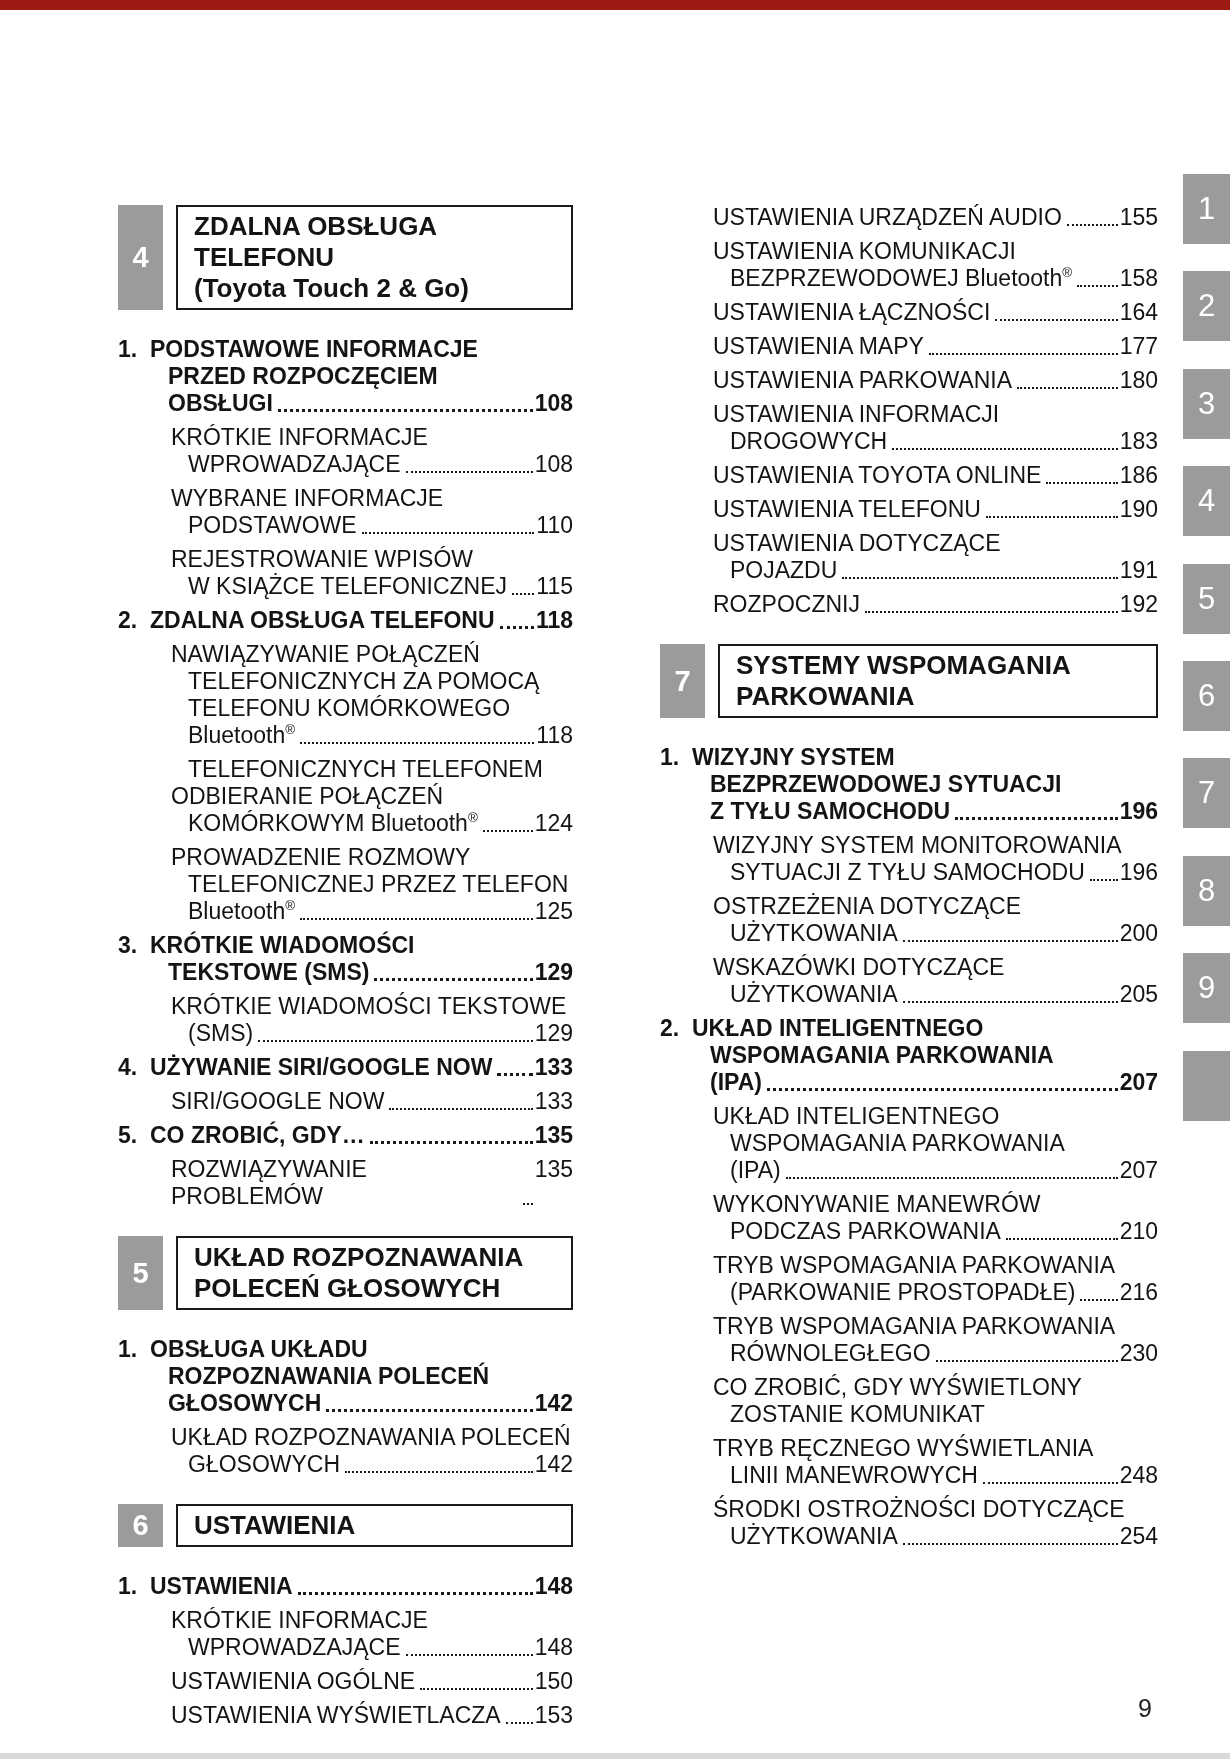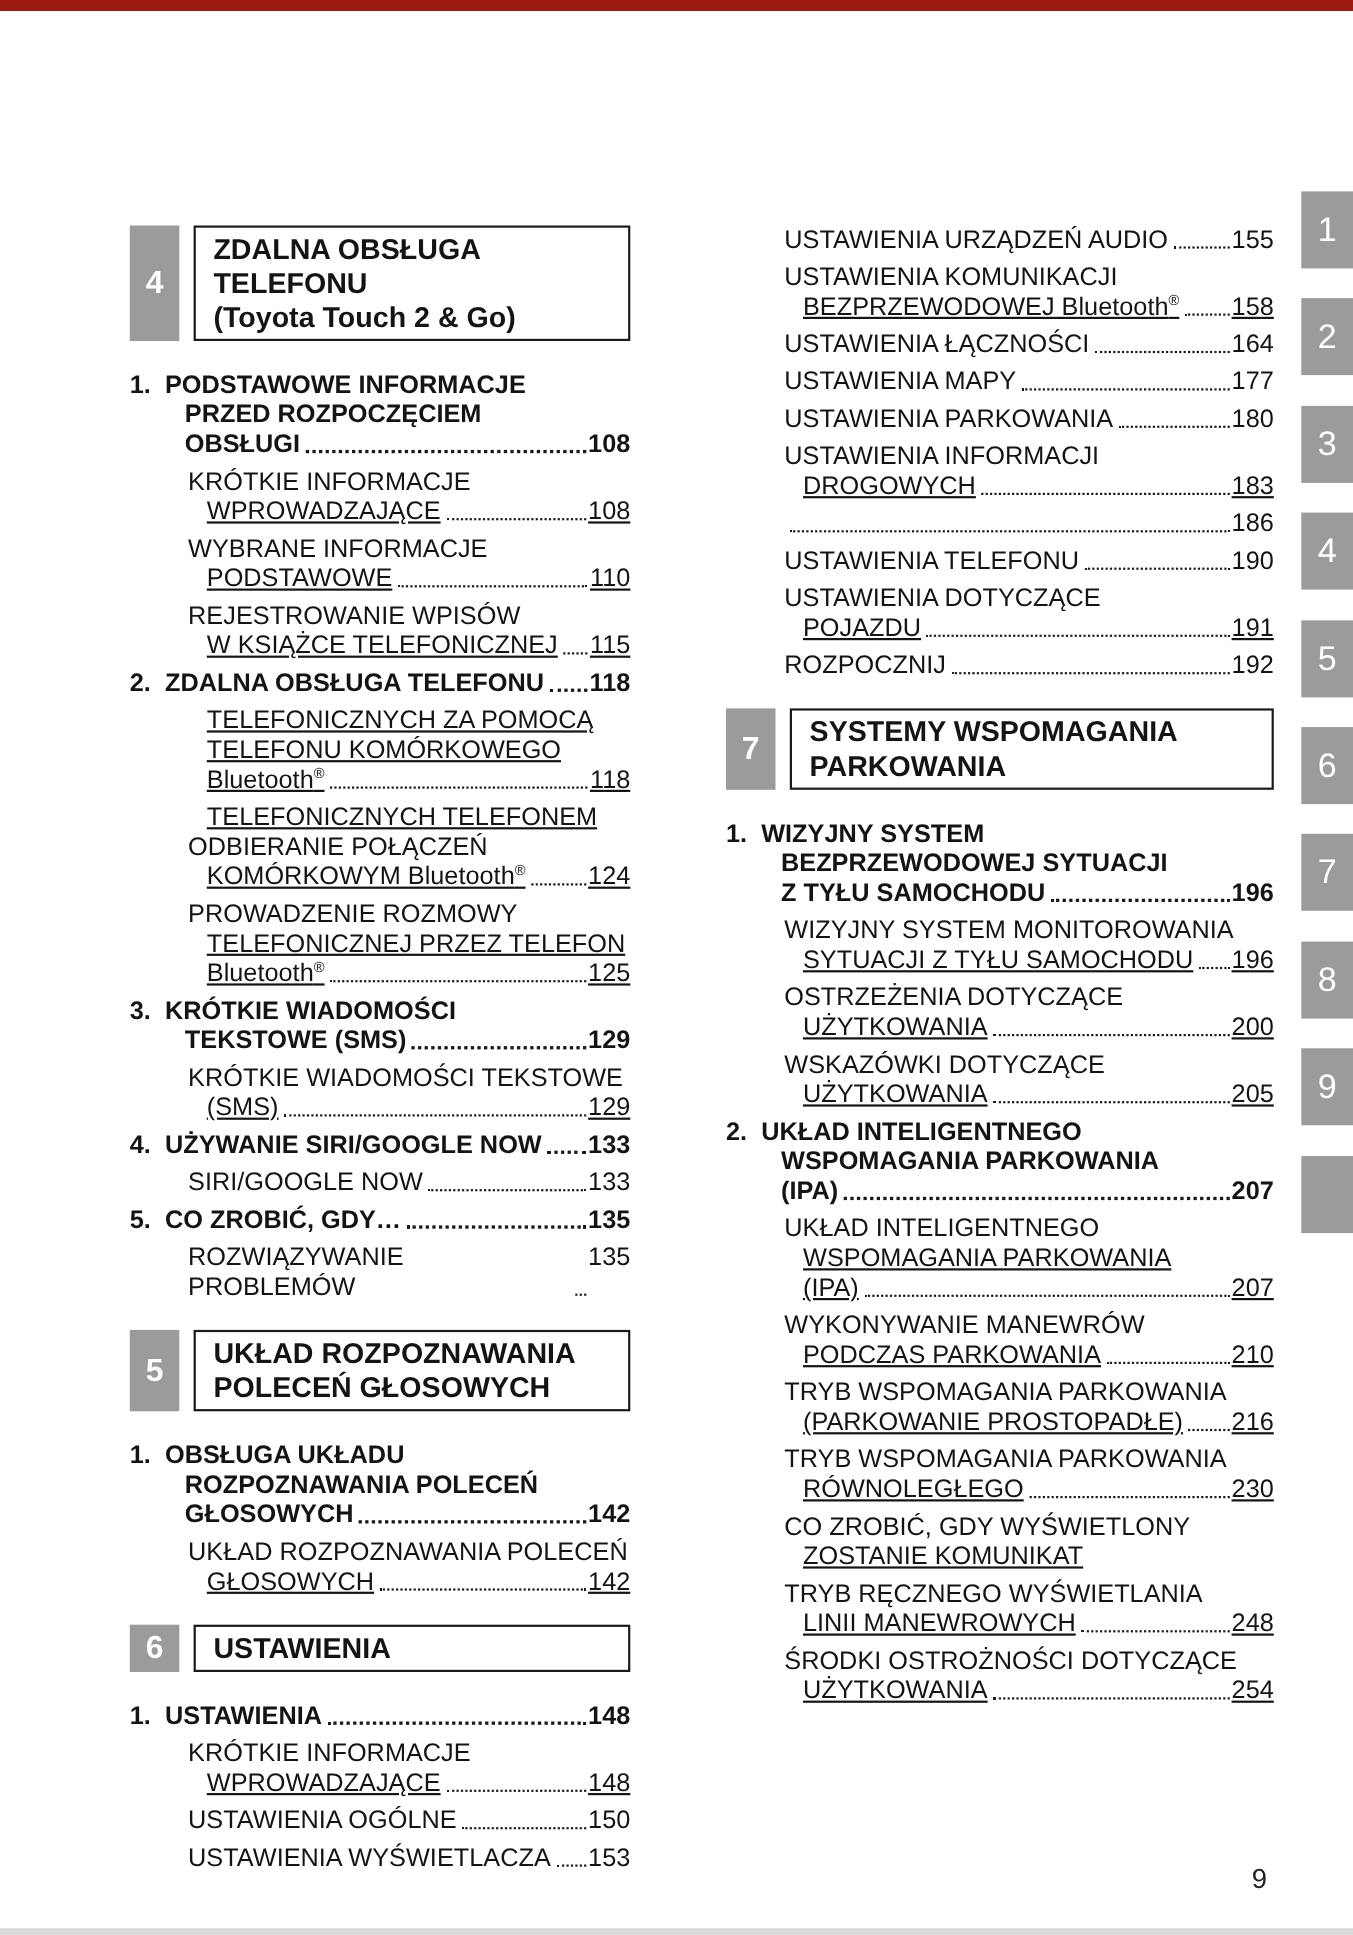--- a/index.html
+++ b/index.html
@@ -28,21 +28,21 @@
     font-weight:bold;font-size:26px;line-height:31px;
     display:flex;flex-direction:column;justify-content:center;
   }
 
   .entry{margin:0 0 7px 0;position:relative;}
   .entry.bold{font-weight:bold;}
   .line{display:flex;align-items:baseline;}
   .i1{padding-left:32px;}
   .i2{padding-left:50px;}
   .i3{padding-left:53px;}
-  .i4{padding-left:70px;text-decoration:underline;}
+  .i4{padding-left:70px;}
   .num{position:absolute;left:0;top:0;}
   .leader{
     flex:1;min-width:10px;align-self:stretch;
     border-bottom:3px dotted #1b1b1b;
     margin:0 2px 5px 5px;
   }
   .entry:not(.bold) .leader{border-bottom-width:2px;}
   .page{white-space:nowrap;}
   sup{font-size:58%;vertical-align:super;line-height:0;}
 
@@ -112,20 +112,23 @@
     </div>
     <div class="entry bold">
       <div class="line i1">
         <span class="num">2.</span>
         <span>ZDALNA OBSŁUGA TELEFONU</span>
         <span class="leader"></span>
         <span class="page">118</span>
       </div>
     </div>
     <div class="entry">
+      <div class="line i3">
+        <span>NAWIĄZYWANIE POŁĄCZEŃ</span>
+      </div>
       <div class="line i4">
         <span>TELEFONICZNYCH ZA POMOCĄ</span>
       </div>
       <div class="line i4">
         <span>TELEFONU KOMÓRKOWEGO</span>
       </div>
       <div class="line i4">
         <span>Bluetooth<sup>®</sup></span>
         <span class="leader"></span>
         <span class="page">118</span>
@@ -322,20 +325,21 @@
         <span>USTAWIENIA INFORMACJI</span>
       </div>
       <div class="line i4">
         <span>DROGOWYCH</span>
         <span class="leader"></span>
         <span class="page">183</span>
       </div>
     </div>
     <div class="entry">
       <div class="line i3">
+        <span>USTAWIENIA TOYOTA ONLINE </span>
         <span class="leader"></span>
         <span class="page">186</span>
       </div>
     </div>
     <div class="entry">
       <div class="line i3">
         <span>USTAWIENIA TELEFONU</span>
         <span class="leader"></span>
         <span class="page">190</span>
       </div>

